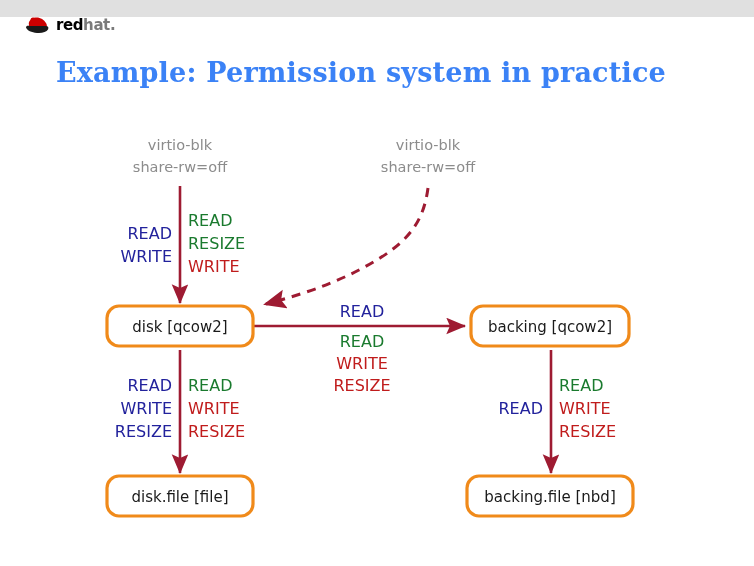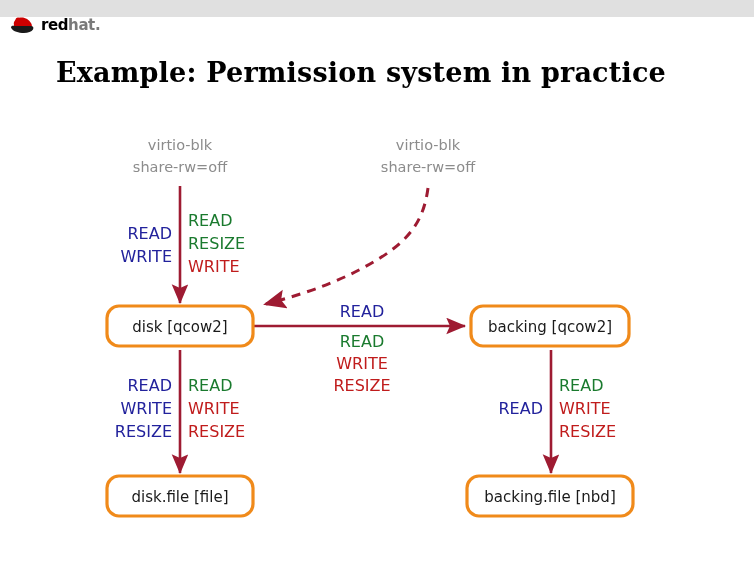--- a/index.html
+++ b/index.html
@@ -16,21 +16,21 @@
   }
   #topbar {
     position: absolute;
     left: 0; top: 0;
     width: 754px;
     height: 17px;
     background: #e0e0e0;
   }
   #logo {
     position: absolute;
-    left: 8px;
+    left: 23px;
     top: 13px;
     height: 24px;
     display: flex;
     align-items: center;
   }
   #logo-mark {
     width: 30px;
     height: 20px;
     margin-right: 3px;
   }
@@ -45,21 +45,21 @@
   #logo-text .hat { color: #7a7a7a; }
   #logo-text .dot { color: #7a7a7a; }
 
   #slide-title {
     position: absolute;
     left: 56px;
     top: 57px;
     font-family: "DejaVu Serif", serif;
     font-size: 27px;
     font-weight: bold;
-    color: #000000;
+    color: #3b82f6;
     letter-spacing: 0.2px;
     white-space: nowrap;
     text-align: center;
   }
 
   #diagram-wrap {
     position: absolute;
     left: 0;
     top: 110px;
     width: 754px;

